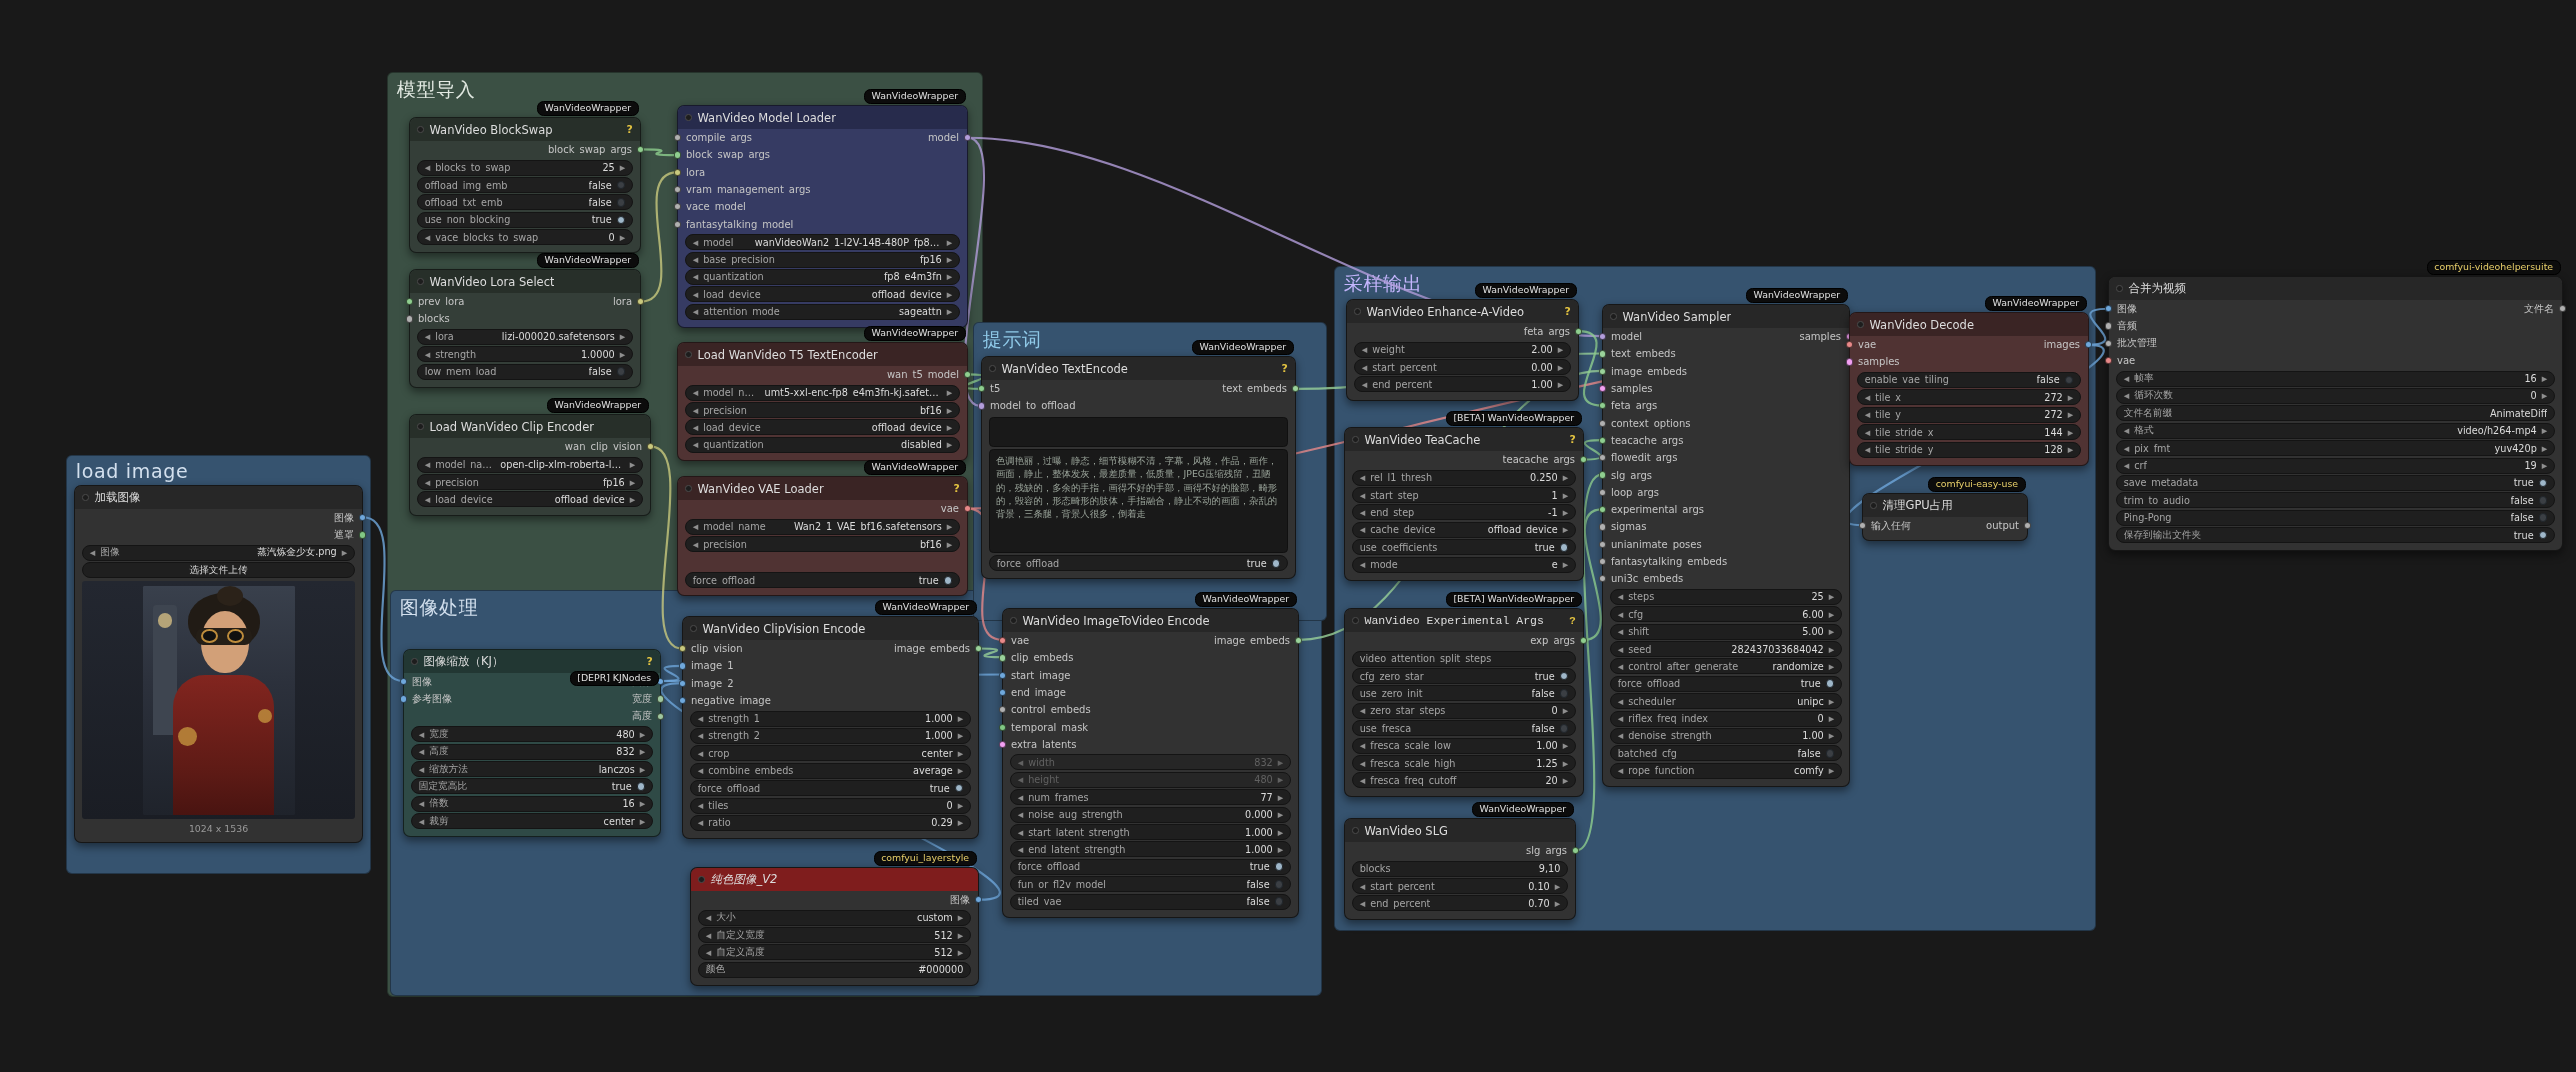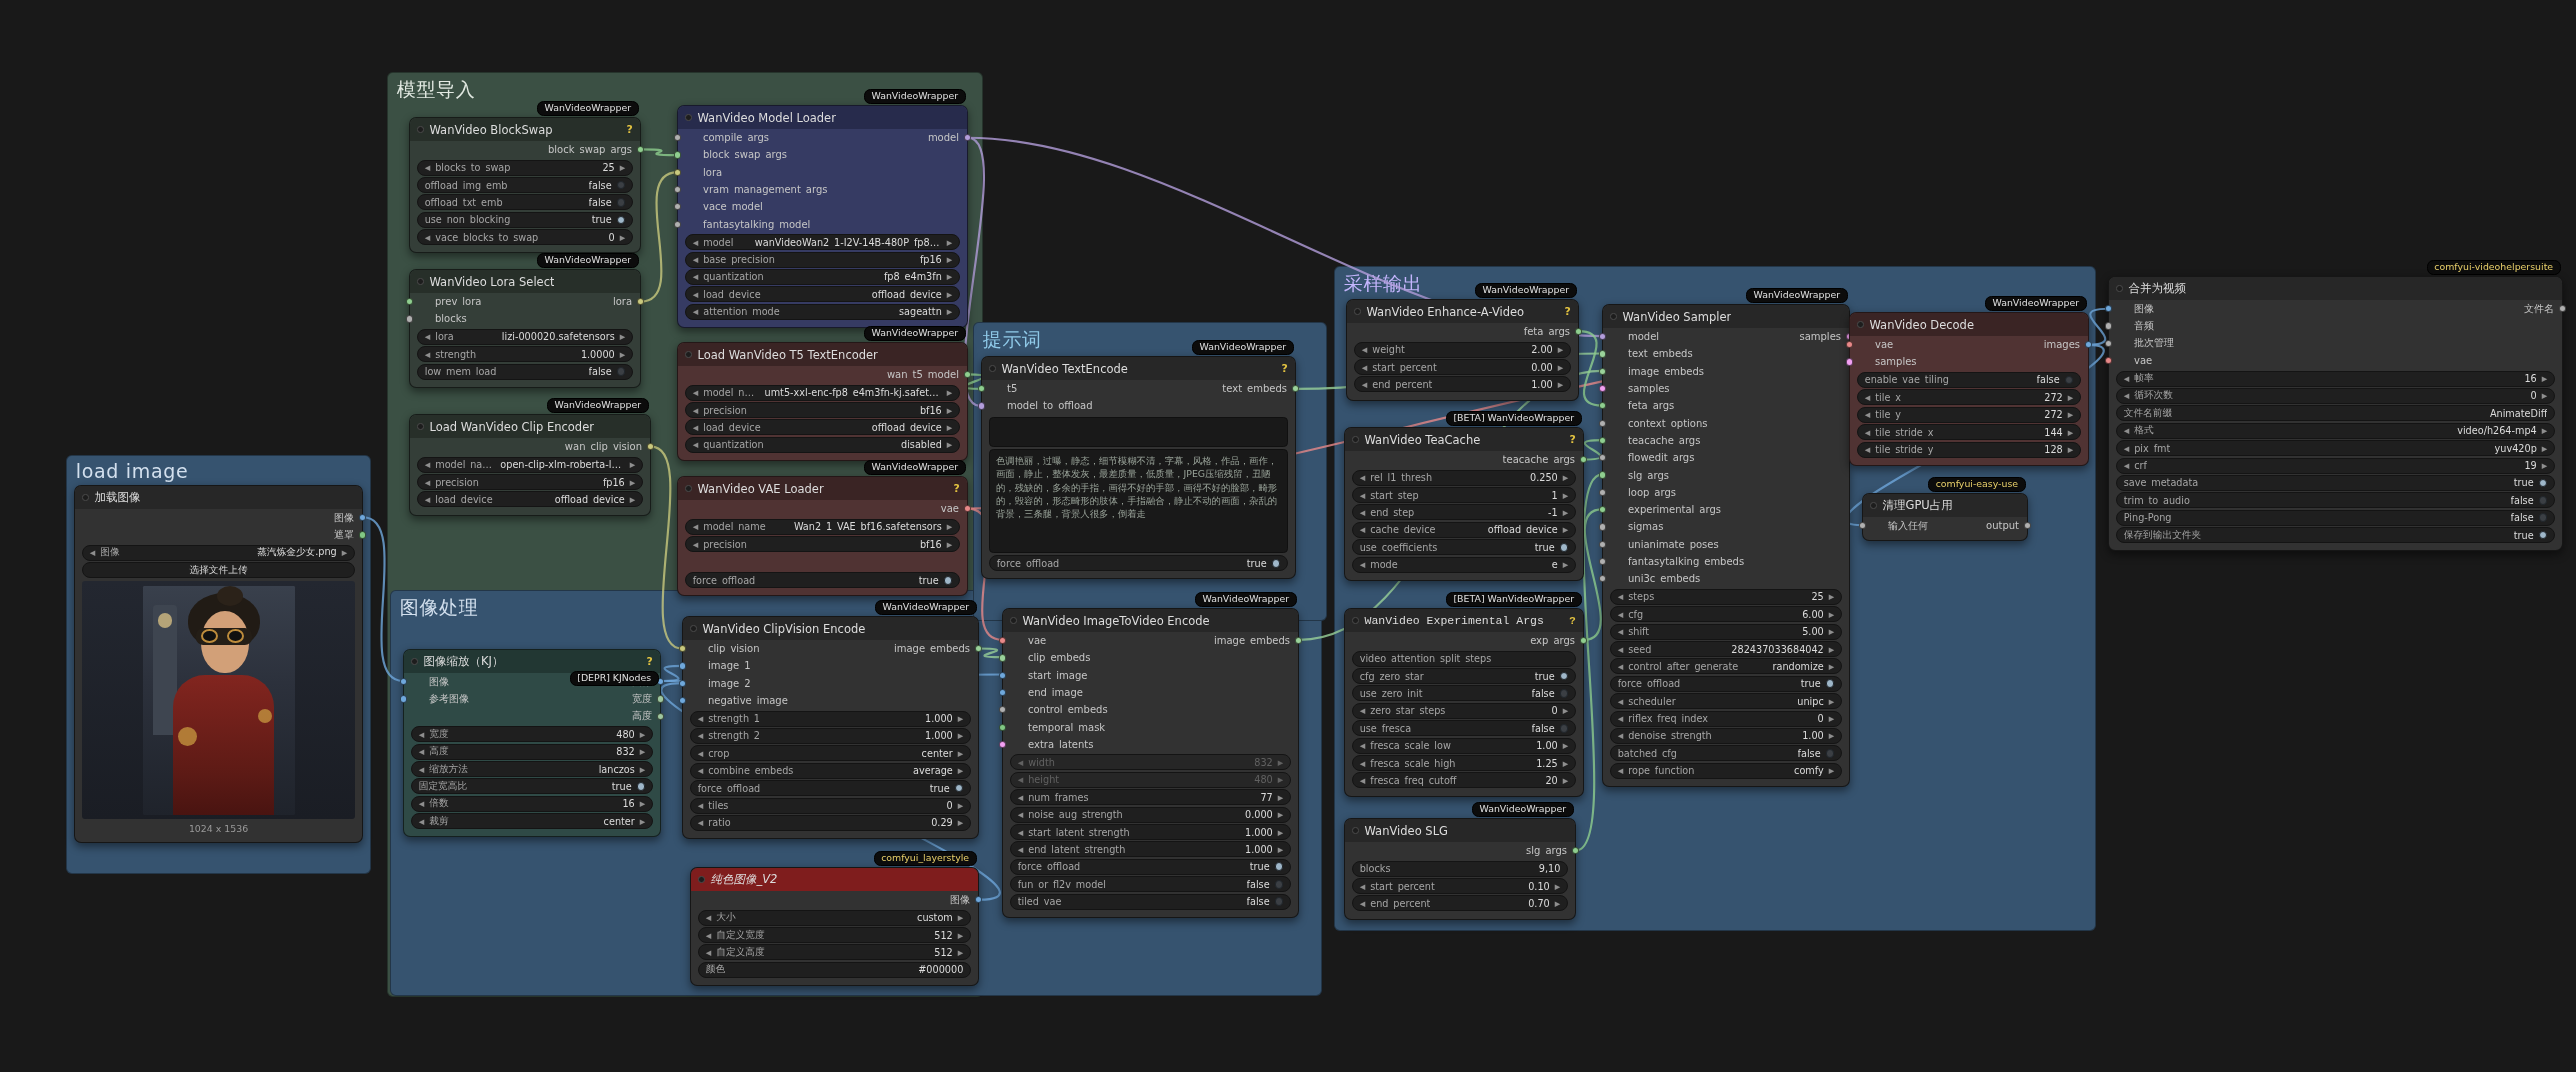--- a/index.html
+++ b/index.html
@@ -11,21 +11,21 @@
   .node{position:absolute;z-index:2;border-radius:7.2px;border:0.7px solid rgba(0,0,0,.55);
         box-shadow:0 3.6px 8.7px rgba(0,0,0,.45);padding-bottom:5.8px;overflow:visible}
   .ntitle{height:23px;display:flex;align-items:center;gap:5.8px;padding:0 7.2px;
           border-radius:6.5px 6.5px 0 0;color:#ddd;font-size:11.5px;white-space:nowrap;overflow:hidden}
   .cdot{width:6.5px;height:6.5px;border-radius:50%;background:#1d1d1d;border:0.7px solid #4a4a4a;flex:none}
   .ttext{overflow:hidden;text-overflow:ellipsis}
   .help{margin-left:auto;color:#e3c341;font-weight:bold;font-size:10.8px;flex:none}
   .badge{position:absolute;top:-17.3px;right:1.4px;background:#0c0c0c;border:0.7px solid #000;
          font-size:9.4px;padding:0.7px 6.5px 1.4px;border-radius:6.5px;white-space:nowrap;z-index:3}
   .prow{display:flex;align-items:center;height:17.3px;padding:0 5.8px;position:relative}
-  .pin{display:flex;align-items:center;gap:22px;min-width:0}
+  .pin{display:flex;align-items:center;gap:5px;min-width:0}
   .pout{margin-left:auto;display:flex;align-items:center;gap:5px;min-width:0}
   .dot{width:7.2px;height:7.2px;border-radius:50%;flex:none;border:0.7px solid rgba(0,0,0,.6)}
   .pin .dot{margin-left:-10px}
   .pout .dot{margin-right:-10px}
   .plabel{color:#c6c6c6;font-size:10px;white-space:nowrap;overflow:hidden;text-overflow:ellipsis}
   .widget{height:16px;margin:1.4px 7.2px;background:#1f1f1f;border:0.7px solid #141414;border-radius:8px;
           display:flex;align-items:center;padding:0 6.5px;gap:5px;font-size:9.7px;color:#cfcfcf}
   .warr{color:#8f8f8f;font-size:7.2px;flex:none}
   .wlabel{color:#a6a6a6;white-space:nowrap;overflow:hidden;text-overflow:ellipsis}
   .wval{margin-left:auto;color:#dcdcdc;white-space:nowrap;overflow:hidden;text-overflow:ellipsis;max-width:72%}

